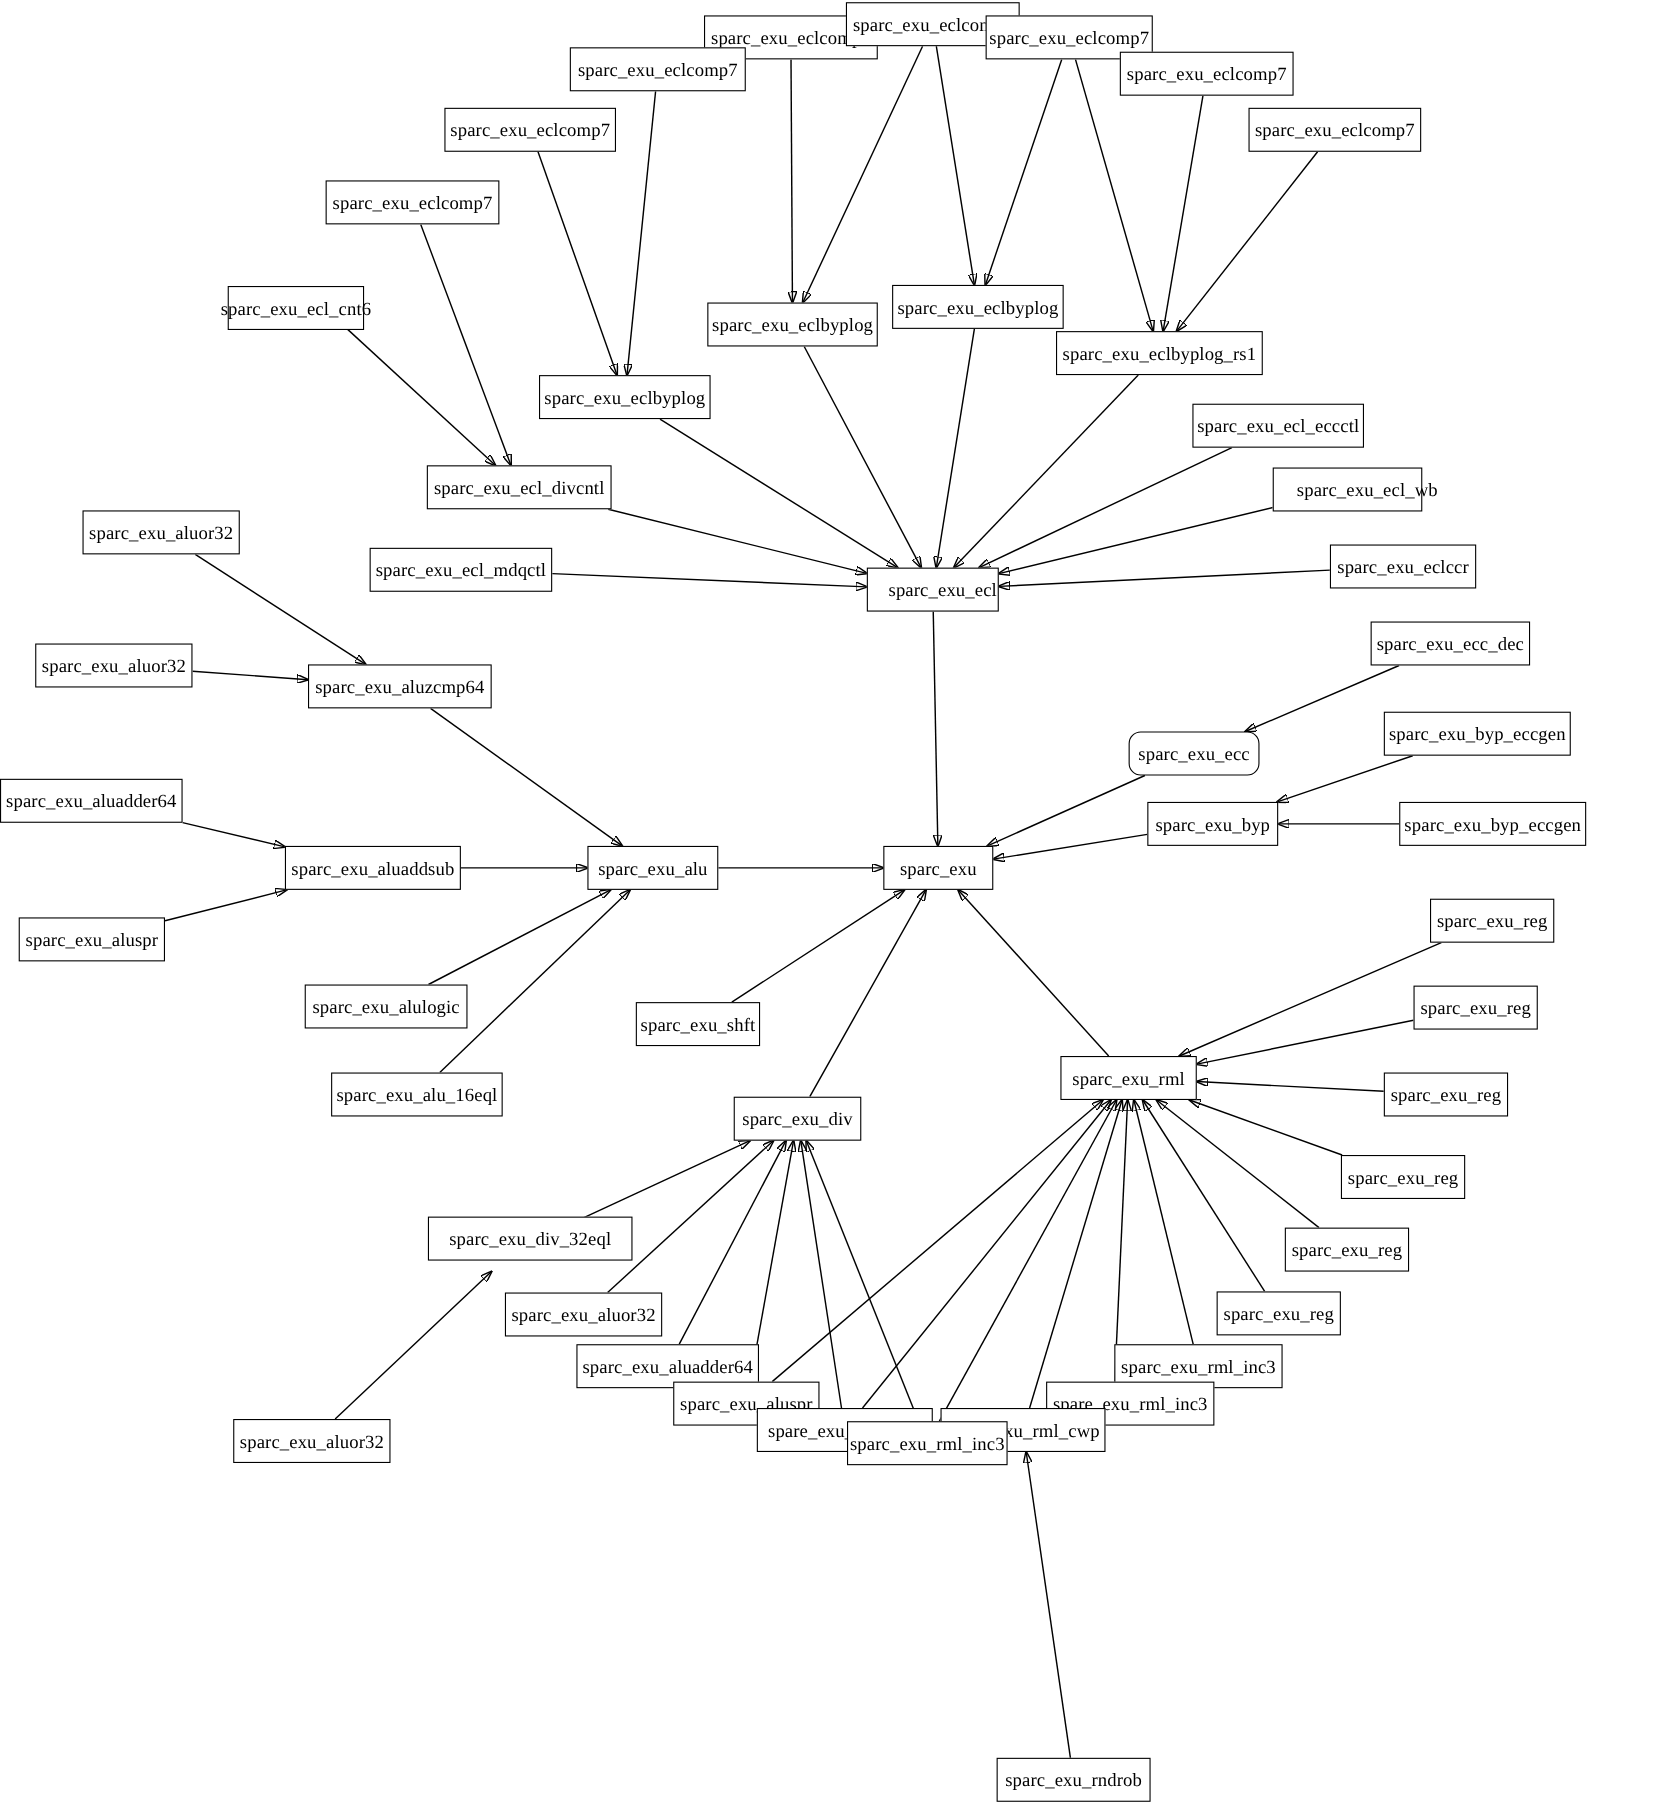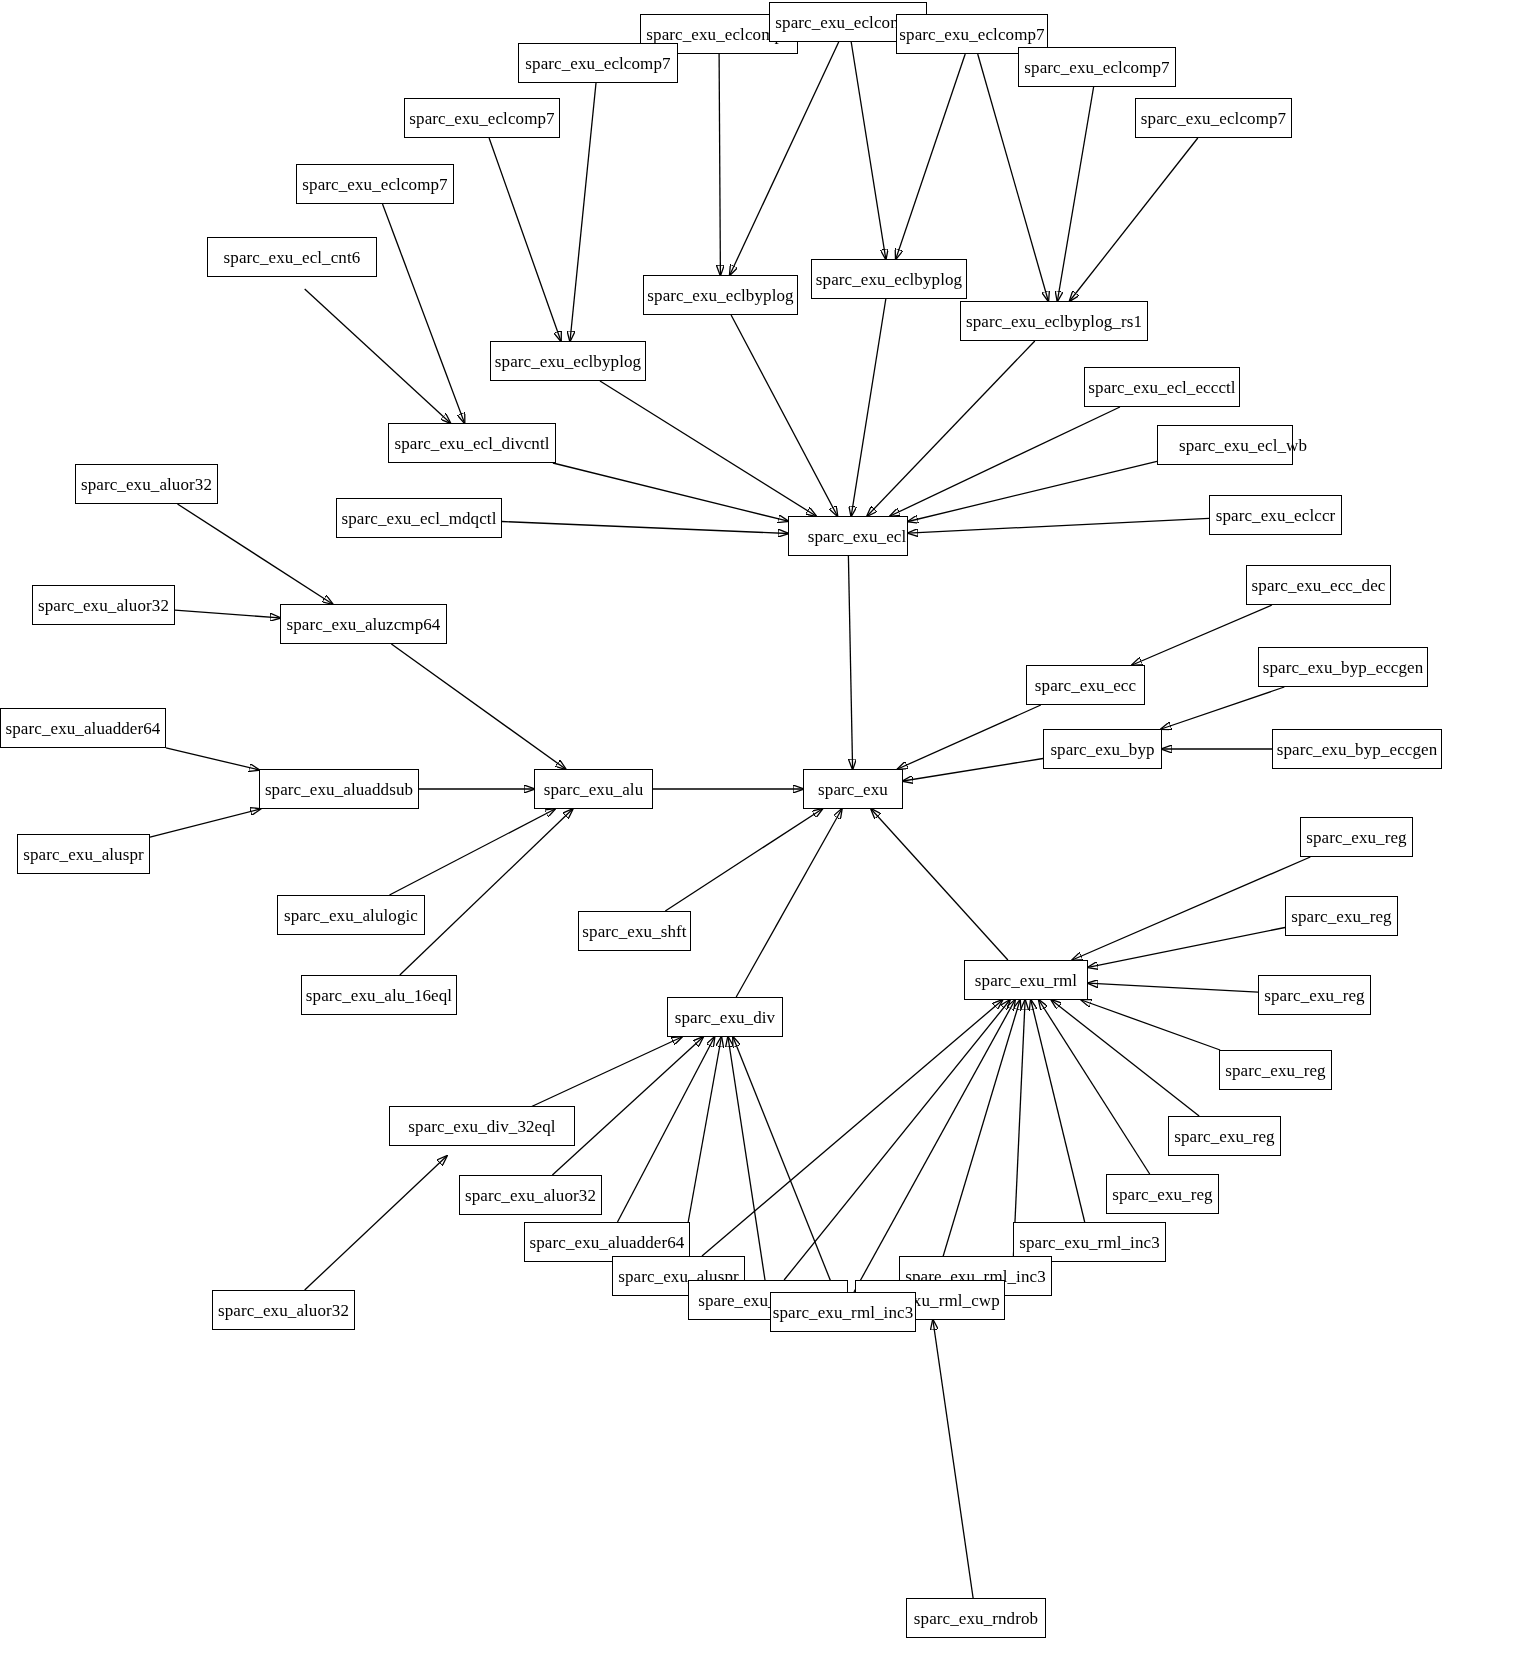--- a/index.html
+++ b/index.html
@@ -136,21 +136,21 @@
       </div>
       <div class="node" style="left: 404px; top: 98px; width: 156px; height: 40px;">
         <span class="lbl">sparc_exu_eclcomp7</span>
       </div>
       <div class="node" style="left: 1135px; top: 98px; width: 157px; height: 40px;">
         <span class="lbl">sparc_exu_eclcomp7</span>
       </div>
       <div class="node" style="left: 296px; top: 164px; width: 158px; height: 40px;">
         <span class="lbl">sparc_exu_eclcomp7</span>
       </div>
-      <div class="node" style="left: 207px; top: 237px; width: 170px; height: 40px;">
+      <div class="node" style="left: 207px; top: 260px; width: 124px; height: 40px;">
         <span class="lbl">sparc_exu_ecl_cnt6</span>
       </div>
       <div class="node" style="left: 643px; top: 275px; width: 155px; height: 40px;">
         <span class="lbl">sparc_exu_eclbyplog</span>
       </div>
       <div class="node" style="left: 811px; top: 259px; width: 156px; height: 40px;">
         <span class="lbl">sparc_exu_eclbyplog</span>
       </div>
       <div class="node" style="left: 960px; top: 301px; width: 188px; height: 40px;">
         <span class="lbl">sparc_exu_eclbyplog_rs1</span>
@@ -181,21 +181,21 @@
       </div>
       <div class="node" style="left: 1246px; top: 565px; width: 145px; height: 40px;">
         <span class="lbl">sparc_exu_ecc_dec</span>
       </div>
       <div class="node" style="left: 32px; top: 585px; width: 143px; height: 40px;">
         <span class="lbl">sparc_exu_aluor32</span>
       </div>
       <div class="node" style="left: 280px; top: 604px; width: 167px; height: 40px;">
         <span class="lbl">sparc_exu_aluzcmp64</span>
       </div>
-      <div class="node" style="left: 1026px; top: 665px; width: 119px; height: 40px;">
+      <div class="node" style="left: 1026px; top: 665px; width: 119px; height: 40px; border-radius: 11px;">
         <span class="lbl">sparc_exu_ecc</span>
       </div>
       <div class="node" style="left: 1258px; top: 647px; width: 170px; height: 40px;">
         <span class="lbl">sparc_exu_byp_eccgen</span>
       </div>
       <div class="node" style="left: 0px; top: 708px; width: 166px; height: 40px;">
         <span class="lbl">sparc_exu_aluadder64</span>
       </div>
       <div class="node" style="left: 1043px; top: 729px; width: 119px; height: 40px;">
         <span class="lbl">sparc_exu_byp</span>
@@ -253,21 +253,21 @@
       </div>
       <div class="node" style="left: 1106px; top: 1174px; width: 113px; height: 40px;">
         <span class="lbl">sparc_exu_reg</span>
       </div>
       <div class="node" style="left: 524px; top: 1222px; width: 166px; height: 40px;">
         <span class="lbl">sparc_exu_aluadder64</span>
       </div>
       <div class="node" style="left: 1013px; top: 1222px; width: 153px; height: 40px;">
         <span class="lbl">sparc_exu_rml_inc3</span>
       </div>
-      <div class="node" style="left: 899px; top: 1256px; width: 153px; height: 40px; justify-content: center;">
+      <div class="node" style="left: 951px; top: 1256px; width: 153px; height: 40px; justify-content: center;">
         <span class="lbl">spare_exu_rml_inc3</span>
       </div>
       <div class="node" style="left: 612px; top: 1256px; width: 133px; height: 40px;">
         <span class="lbl">sparc_exu_aluspr</span>
       </div>
       <div class="node" style="left: 688px; top: 1280px; width: 160px; height: 40px;">
         <span class="lbl">spare_exu_div_vreg</span>
       </div>
       <div class="node" style="left: 855px; top: 1280px; width: 150px; height: 40px;">
         <span class="lbl">sparc_exu_rml_cwp</span>

